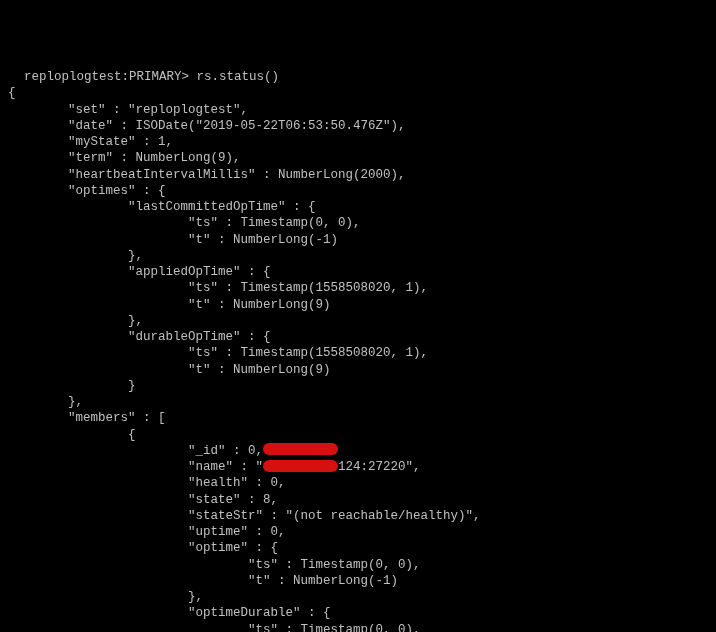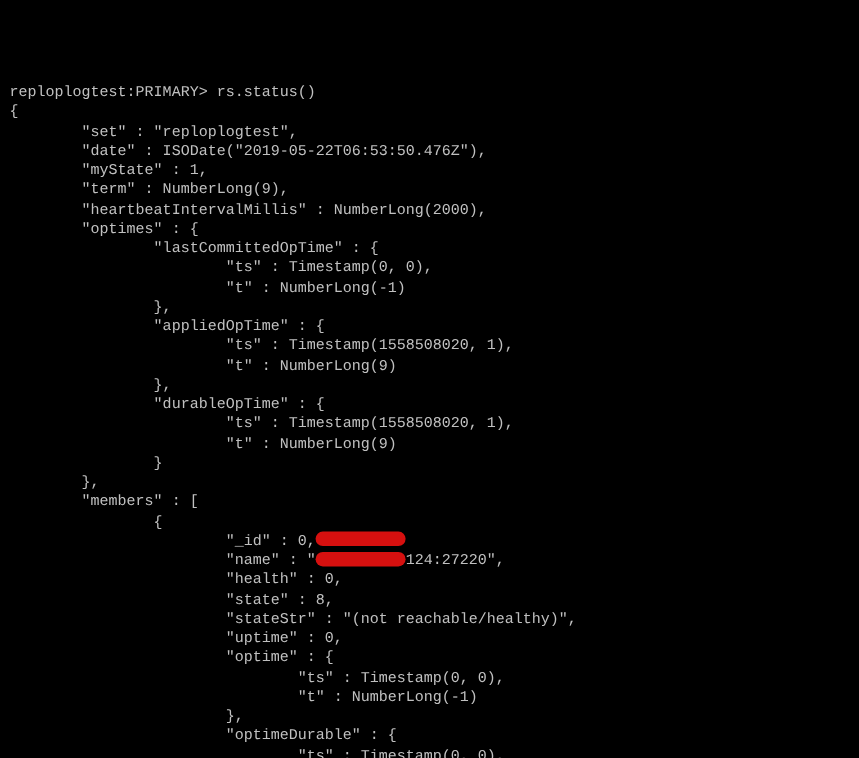--- a/index.html
+++ b/index.html
@@ -14,20 +14,21 @@
       font-size: 12.5px;
       line-height: 1.3;
       padding: 4px 8px;
       white-space: pre;
       width: 716px;
       height: 632px;
       overflow: hidden;
     }
     .prompt-line {
       display: inline;
+      margin-left: 16px;
     }
     .redact {
       display: inline-block;
       background: #d6100f;
       border-radius: 6px;
       height: 12px;
       vertical-align: middle;
       position: relative;
       top: -1px;
     }

